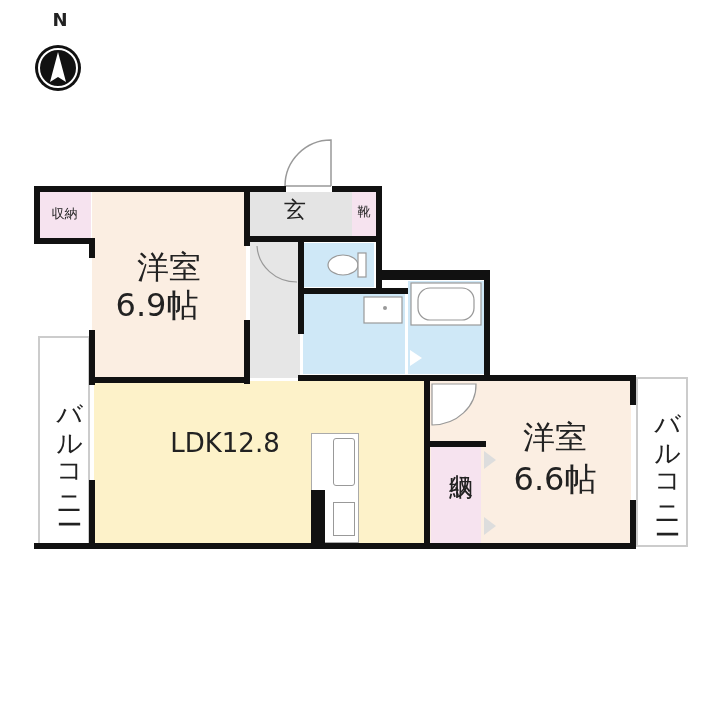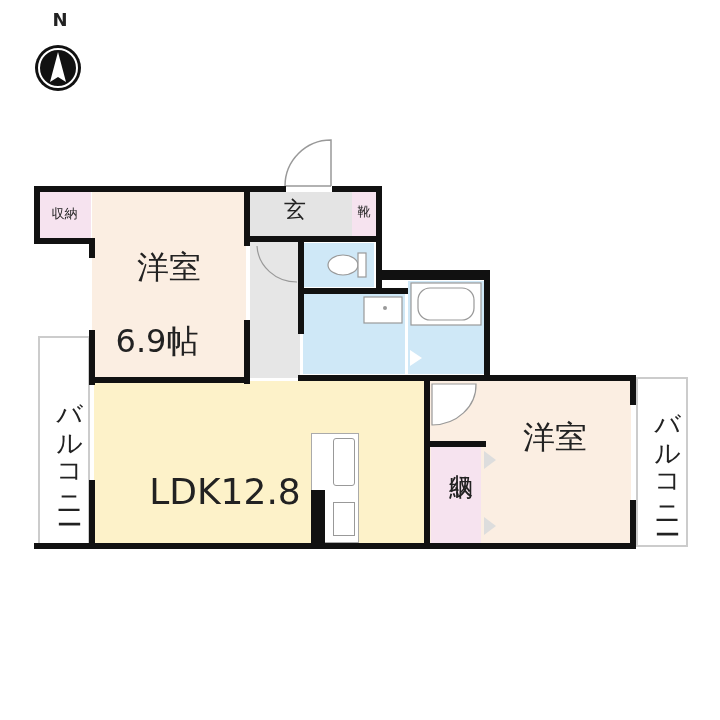--- a/index.html
+++ b/index.html
@@ -27,21 +27,21 @@
     <path d="M2 53 A46 46 0 0 1 48 7 L48 53" fill="none" stroke="#999" stroke-width="1.5"></path>
     <line x1="2" y1="53" x2="48" y2="53" stroke="#999" stroke-width="1.5"></line>
   </svg>
 
   <div class="abs" style="left:38px;top:192px;width:53px;height:48px;background:#f6e3ef;"></div>
   <div class="lbl" style="left:38px;top:207px;width:53px;font-size:13px;">収納</div>
   <div class="abs" style="left:93px;top:193px;width:0;height:0;border-top:8px solid transparent;border-bottom:8px solid transparent;border-left:12px solid #bbb;"></div>
 
   <div class="abs" style="left:92px;top:192px;width:154px;height:186px;background:#fbeee2;"></div>
   <div class="lbl" style="left:92px;top:250px;width:154px;font-size:32px;">洋室</div>
-  <div class="lbl" style="left:92px;top:288px;width:130px;font-size:32px;margin-top:36px;">6.9帖</div>
+  <div class="lbl" style="left:92px;top:288px;width:130px;font-size:32px;">6.9帖</div>
 
   <div class="abs" style="left:250px;top:192px;width:102px;height:44px;background:#e4e4e4;"></div>
   <div class="lbl" style="left:280px;top:198px;width:30px;font-size:22px;">玄</div>
   <div class="abs" style="left:352px;top:192px;width:24px;height:44px;background:#f6e3ef;"></div>
   <div class="lbl" style="left:352px;top:205px;width:24px;font-size:13px;">靴</div>
 
   <div class="abs" style="left:250px;top:242px;width:50px;height:136px;background:#e6e6e6;"></div>
   <svg class="abs" style="left:255px;top:244px;" width="45" height="40" viewBox="0 0 45 40">
     <path d="M2 2 A40 38 0 0 0 42 38" fill="none" stroke="#999" stroke-width="1.2"></path>
   </svg>
@@ -59,32 +59,33 @@
   </svg>
 
   <div class="abs" style="left:408px;top:281px;width:76px;height:93px;background:#cfe8f7;"></div>
   <svg class="abs" style="left:410px;top:282px;" width="72" height="44" viewBox="0 0 72 44">
     <rect x="1" y="1" width="70" height="42" fill="#fff" stroke="#999" stroke-width="1.2"></rect>
     <rect x="8" y="6" width="56" height="32" rx="12" fill="#fff" stroke="#999" stroke-width="1.2"></rect>
   </svg>
   <div class="abs" style="left:410px;top:350px;width:0;height:0;border-top:8px solid transparent;border-bottom:8px solid transparent;border-left:12px solid #fff;"></div>
 
   <div class="abs" style="left:94px;top:381px;width:330px;height:162px;background:#fdf2c9;"></div>
-  <div class="lbl" style="left:140px;top:472px;width:170px;font-size:36px;text-align:center;">LDK12.8</div>
+  <div class="lbl" style="left:140px;top:429px;width:170px;font-size:26px;text-align:center;">LDK12.8</div>
 
   <div class="abs" style="left:311px;top:433px;width:48px;height:110px;background:#fff;border:1px solid #aaa;"></div>
   <div class="abs" style="left:333px;top:438px;width:22px;height:48px;border:1px solid #999;border-radius:3px;"></div>
   <div class="abs" style="left:333px;top:502px;width:22px;height:34px;border:1px solid #999;"></div>
   <div class="wall" style="left:311px;top:490px;width:14px;height:53px;"></div>
 
   <div class="abs" style="left:428px;top:381px;width:203px;height:162px;background:#fbeee2;"></div>
   <svg class="abs" style="left:430px;top:382px;" width="50" height="45" viewBox="0 0 50 45">
     <path d="M2 43 A44 40 0 0 0 46 2 L2 2 Z" fill="#fff" stroke="#999" stroke-width="1.2"></path>
   </svg>
   <div class="lbl" style="left:490px;top:420px;width:130px;font-size:32px;">洋室</div>
+  <div class="lbl" style="left:490px;top:462px;width:130px;font-size:32px;">6.6帖</div>
 
   <div class="abs" style="left:431px;top:447px;width:50px;height:96px;background:#f6e3ef;"></div>
   <div class="lbl vert" style="left:438px;top:455px;width:36px;font-size:24px;">収納</div>
   <div class="abs" style="left:484px;top:451px;width:0;height:0;border-top:9px solid transparent;border-bottom:9px solid transparent;border-left:12px solid #ddd;"></div>
   <div class="abs" style="left:484px;top:517px;width:0;height:0;border-top:9px solid transparent;border-bottom:9px solid transparent;border-left:12px solid #ddd;"></div>
 
   <div class="abs" style="left:38px;top:336px;width:52px;height:209px;border:2px solid #ccc;background:#fff;"></div>
   <div class="lbl vert" style="left:44px;top:385px;width:40px;font-size:26px;">バルコニー</div>
   <div class="abs" style="left:636px;top:377px;width:52px;height:170px;border:2px solid #ccc;background:#fff;"></div>
   <div class="lbl vert" style="left:642px;top:395px;width:40px;font-size:26px;">バルコニー</div>

